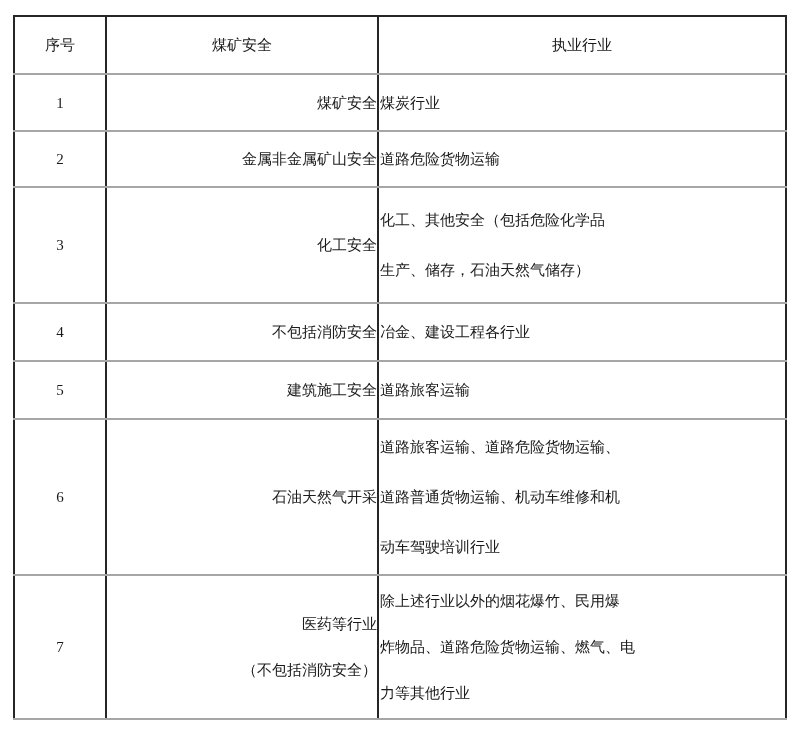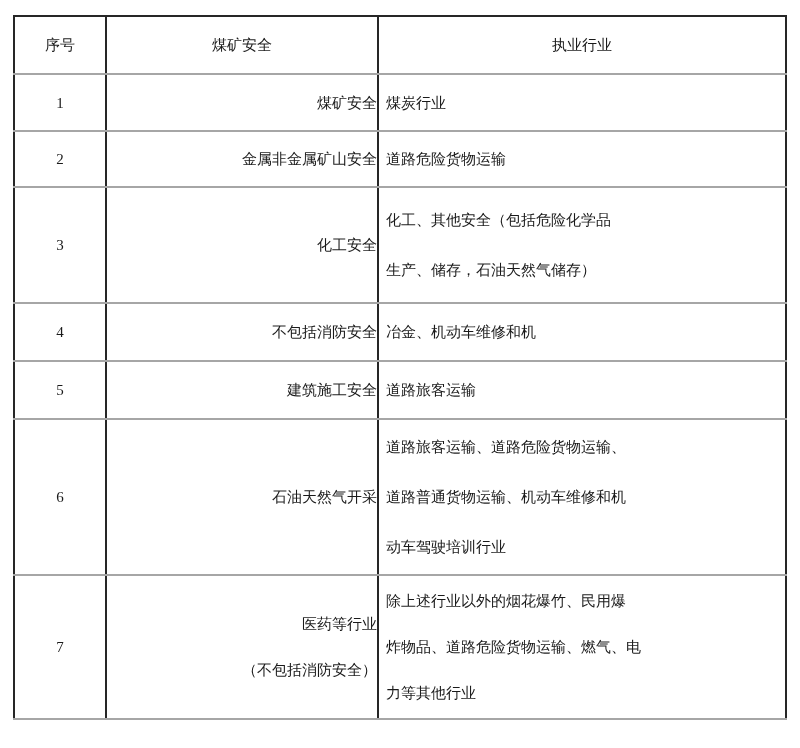--- a/index.html
+++ b/index.html
@@ -46,21 +46,21 @@
   }
   td.cell-no {
     text-align: center;
     font-family: "Liberation Serif", "DejaVu Serif", serif;
   }
   td.cell-cat {
     text-align: right;
   }
   td.cell-ind {
     text-align: left;
-    padding: 2px 6px 2px 7px;
+    padding: 2px 6px 2px 1px;
   }
   
   tr.r-head { height: 58px; }
   tr.r-1 { height: 57px; }
   tr.r-2 { height: 55px; }
   tr.r-3 { height: 116px; }
   tr.r-4 { height: 58px; }
   tr.r-5 { height: 58px; }
   tr.r-6 { height: 156px; }
   tr.r-7 { height: 136px; }
@@ -96,21 +96,21 @@
       </tr>
       <tr class="r-3">
         <td class="cell-no">3</td>
         <td class="cell-cat">化工安全</td>
         <td class="cell-ind">化工、其他安全（包括危险化学品
 生产、储存，石油天然气储存）</td>
       </tr>
       <tr class="r-4">
         <td class="cell-no">4</td>
         <td class="cell-cat">不包括消防安全</td>
-        <td class="cell-ind">冶金、机动车维修和机</td>
+        <td class="cell-ind">冶金、建设工程各行业</td>
       </tr>
       <tr class="r-5">
         <td class="cell-no">5</td>
         <td class="cell-cat">建筑施工安全</td>
         <td class="cell-ind">道路旅客运输</td>
       </tr>
       <tr class="r-6">
         <td class="cell-no">6</td>
         <td class="cell-cat">石油天然气开采</td>
         <td class="cell-ind">道路旅客运输、道路危险货物运输、

